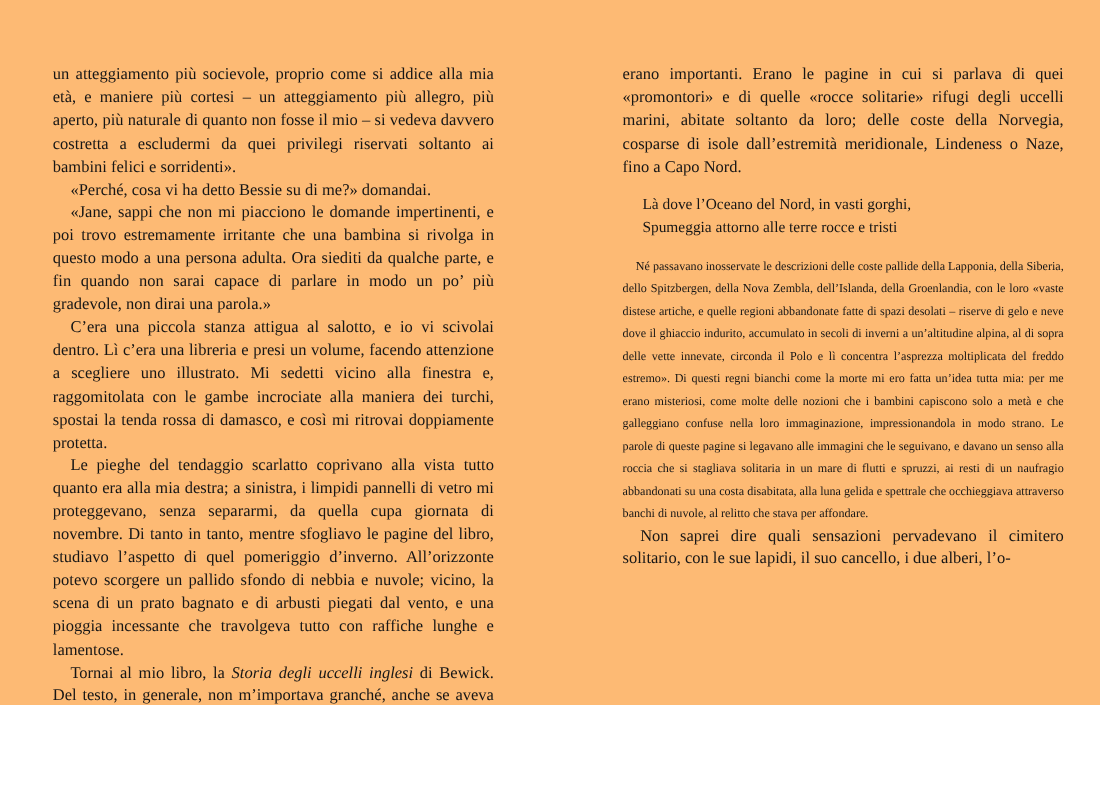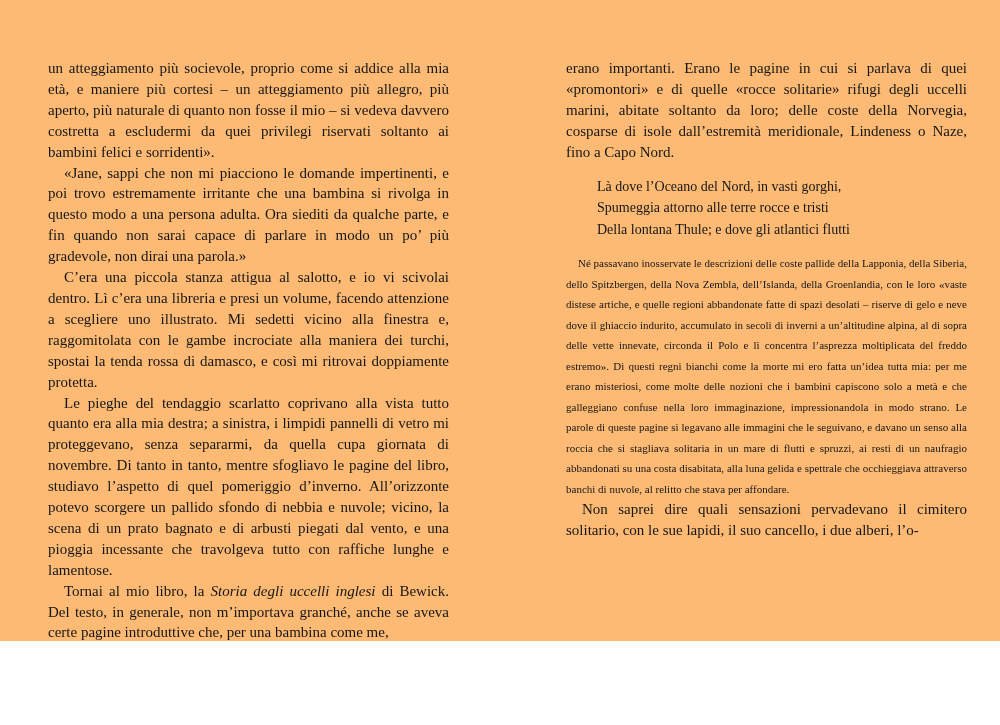--- a/index.html
+++ b/index.html
@@ -30,21 +30,21 @@
     line-height: 20.9px;
     text-align: justify;
     text-justify: inter-word;
     hyphens: auto;
     -webkit-hyphens: auto;
   }
   .indent { text-indent: 16px; }
   .no-indent { text-indent: 0; }
 
   .verse {
-    margin: 13px 0 13px 31px;
+    margin: 13px 0 13px 18px;
     font-size: 14px;
     line-height: 21.5px;
   }
   .verse-line {
     white-space: nowrap;
   }
 
   .para.dense {
     font-size: 11px;
     line-height: 20.5px;
@@ -63,32 +63,32 @@
   .page-number-left  { left: 49px; }
   .page-number-right { left: 936px; }
 </style>
 </head>
 <body>
 
 <div class="spread">
 
   <div class="page page-left">
     <p class="para no-indent">un atteggiamento più socievole, proprio come si addice alla mia età, e maniere più cortesi – un atteggiamento più allegro, più aperto, più naturale di quanto non fosse il mio – si vedeva davvero costretta a escludermi da quei privilegi riservati soltanto ai bambini felici e sorridenti».</p>
+    <p class="para indent">«Perché, cosa vi ha detto Bessie su di me?» domandai.</p>
     <p class="para indent">«Jane, sappi che non mi piacciono le domande impertinenti, e poi trovo estremamente irritante che una bambina si rivolga in questo modo a una persona adulta. Ora siediti da qualche parte, e fin quando non sarai capace di parlare in modo un po’ più gradevole, non dirai una parola.»</p>
     <p class="para indent">C’era una piccola stanza attigua al salotto, e io vi scivolai dentro. Lì c’era una libreria e presi un volume, facendo attenzione a scegliere uno illustrato. Mi sedetti vicino alla finestra e, raggomitolata con le gambe incrociate alla maniera dei turchi, spostai la tenda rossa di damasco, e così mi ritrovai doppiamente protetta.</p>
     <p class="para indent">Le pieghe del tendaggio scarlatto coprivano alla vista tutto quanto era alla mia destra; a sinistra, i limpidi pannelli di vetro mi proteggevano, senza separarmi, da quella cupa giornata di novembre. Di tanto in tanto, mentre sfogliavo le pagine del libro, studiavo l’aspetto di quel pomeriggio d’inverno. All’orizzonte potevo scorgere un pallido sfondo di nebbia e nuvole; vicino, la scena di un prato bagnato e di arbusti piegati dal vento, e una pioggia incessante che travolgeva tutto con raffiche lunghe e lamentose.</p>
     <p class="para indent"><span>Tornai al mio libro, la </span><span class="book-title">Storia degli uccelli inglesi</span><span> di Bewick. Del testo, in generale, non m’importava granché, anche se aveva certe pagine introduttive che, per una bambina come me,</span></p>
   </div>
 
   <div class="page page-right">
     <p class="para no-indent">erano importanti. Erano le pagine in cui si parlava di quei «promontori» e di quelle «rocce solitarie» rifugi degli uccelli marini, abitate soltanto da loro; delle coste della Norvegia, cosparse di isole dall’estremità meridionale, Lindeness o Naze, fino a Capo Nord.</p>
     <div class="verse">
       <div class="verse-line">Là dove l’Oceano del Nord, in vasti gorghi,</div>
       <div class="verse-line">Spumeggia attorno alle terre rocce e tristi</div>
-      <div class="verse-line">Della lontana Thule; e dove gli atlantici flutti</div>
     </div>
     <p class="para dense indent">Né passavano inosservate le descrizioni delle coste pallide della Lapponia, della Siberia, dello Spitzbergen, della Nova Zembla, dell’Islanda, della Groenlandia, con le loro «vaste distese artiche, e quelle regioni abbandonate fatte di spazi desolati – riserve di gelo e neve dove il ghiaccio indurito, accumulato in secoli di inverni a un’altitudine alpina, al di sopra delle vette innevate, circonda il Polo e lì concentra l’asprezza moltiplicata del freddo estremo». Di questi regni bianchi come la morte mi ero fatta un’idea tutta mia: per me erano misteriosi, come molte delle nozioni che i bambini capiscono solo a metà e che galleggiano confuse nella loro immaginazione, impressionandola in modo strano. Le parole di queste pagine si legavano alle immagini che le seguivano, e davano un senso alla roccia che si stagliava solitaria in un mare di flutti e spruzzi, ai resti di un naufragio abbandonati su una costa disabitata, alla luna gelida e spettrale che occhieggiava attraverso banchi di nuvole, al relitto che stava per affondare.</p>
     <p class="para indent">Non saprei dire quali sensazioni pervadevano il cimitero solitario, con le sue lapidi, il suo cancello, i due alberi, l’o-</p>
   </div>
 
   <div class="page-number page-number-left">8</div>
   <div class="page-number page-number-right">9</div>
 
 </div>
 

